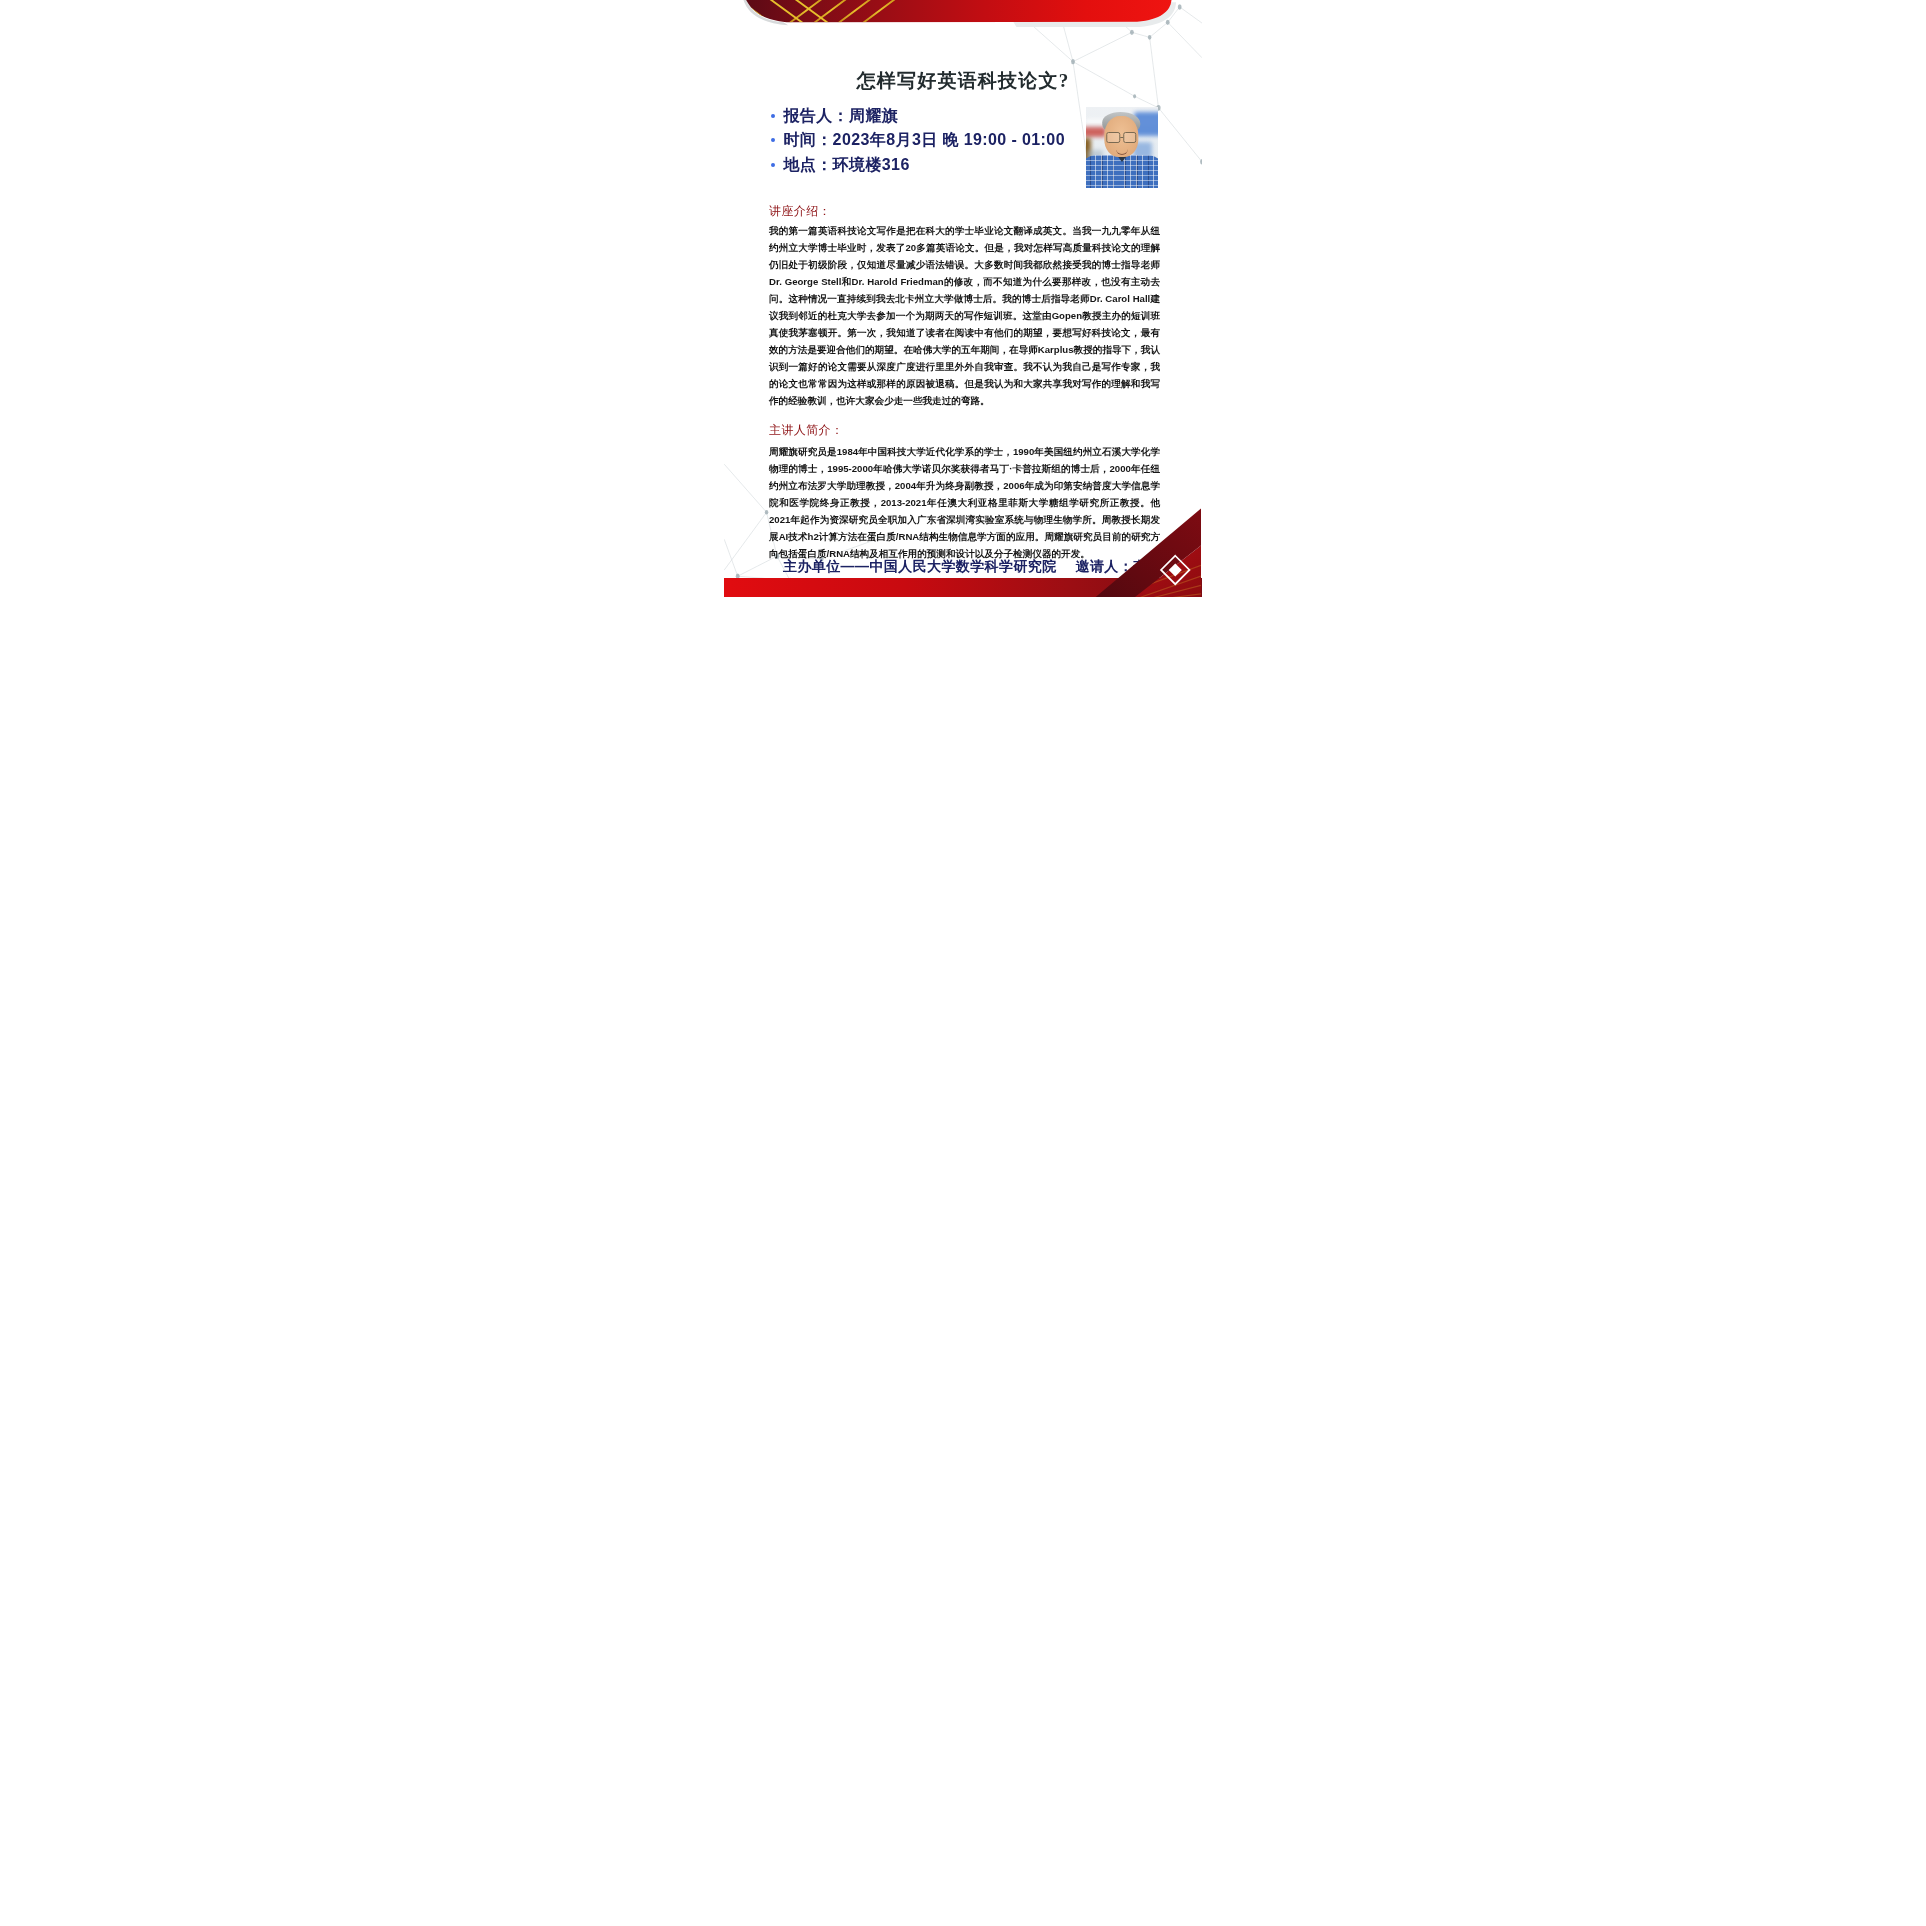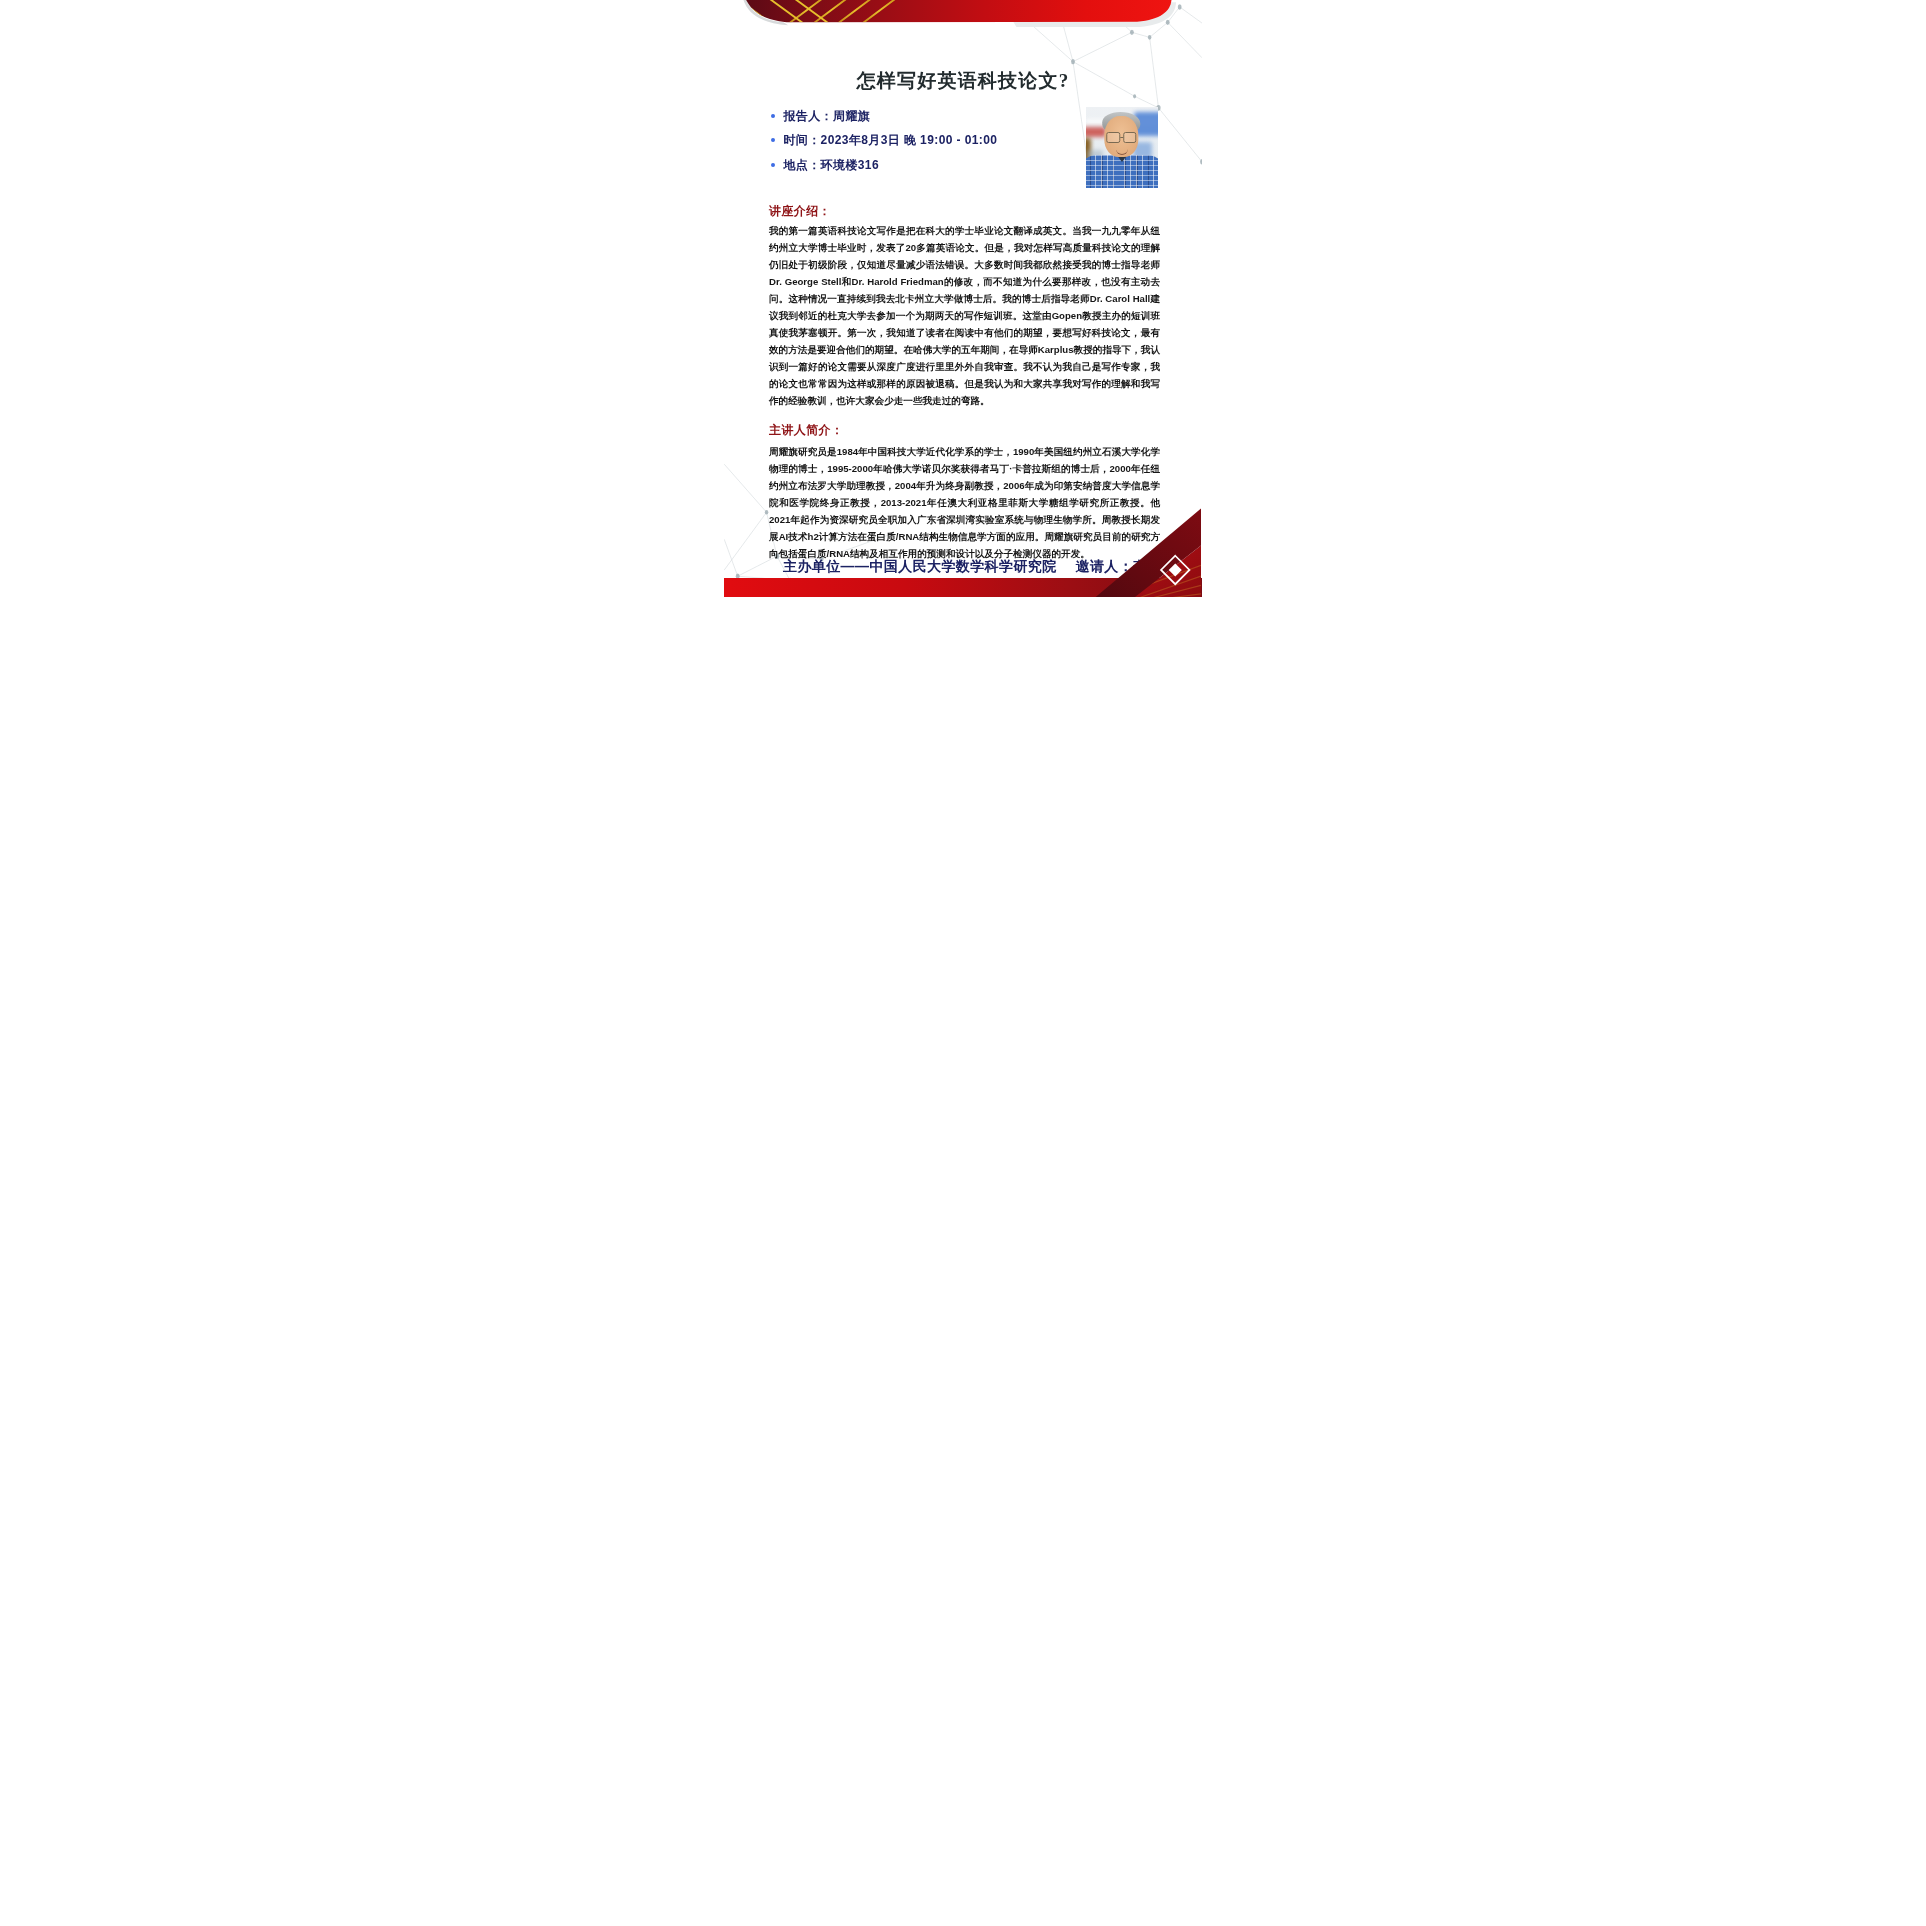--- a/index.html
+++ b/index.html
@@ -17,21 +17,21 @@
   
   .title{
     position:absolute;left:0;top:55px;width:100%;text-align:center;
     font-family:"Liberation Serif", serif;
     font-size:19px;font-weight:700;letter-spacing:1.2px;color:#222b2e;z-index:4;
   }
   
   .meta{position:absolute;left:47px;top:110px;z-index:4;list-style:none;margin:0;padding:0;}
   .meta li{display:flex;align-items:flex-start;margin-bottom:12.3px;}
   .meta .dot{flex:0 0 auto;width:3.9px;height:3.9px;border-radius:50%;background:#3f6de4;margin:4.2px 8.5px 0 0;}
-  .meta .meta-text{font-size:12px;line-height:12px;font-weight:700;color:#1c2263;letter-spacing:0.4px;}
+  .meta .meta-text{font-size:16px;line-height:12px;font-weight:700;color:#1c2263;letter-spacing:0.4px;}
   
   .photo{position:absolute;left:362px;top:107px;width:72px;height:81px;overflow:hidden;
          background:linear-gradient(180deg,#eef1f4 0%,#e6ecf1 55%,#dde4e9 100%);z-index:4;}
   .photo .blob{position:absolute;filter:blur(1.9px);}
   .b-blue1{right:-4.6px;top:5.4px;width:28.5px;height:24px;background:#4a7fd4;opacity:.85;border-radius:3.1px;}
   .b-blue2{right:6.2px;top:35px;width:18.5px;height:16px;background:#6f9cd9;opacity:.65;border-radius:2.3px;}
   .b-shelf{left:0;top:11.6px;width:100%;height:5.4px;background:#fbfcfd;opacity:.95;}
   .b-red{left:-3.9px;top:20px;width:24px;height:10px;background:#c94a45;opacity:.85;border-radius:2.3px;}
   .b-amber{left:-4.6px;top:31px;width:10px;height:24px;background:#7d5210;opacity:.9;border-radius:1.9px;}
   .b-gray{left:0.8px;bottom:13px;width:16px;height:25px;background:#9fb0bd;opacity:.55;border-radius:1.5px;}
@@ -49,21 +49,21 @@
         border-radius:46% 46% 42% 42%;z-index:2;}
   .hair{position:absolute;left:50%;top:5.4px;transform:translateX(-52%);width:38px;height:21.6px;
         background:linear-gradient(180deg,#c2c5c6 0%,#999d9e 70%,#8b8f90 100%);
         border-radius:50% 55% 45% 48%;z-index:1;}
   .glasses{position:absolute;left:50%;top:25.4px;transform:translateX(-52%);display:flex;align-items:center;z-index:3;}
   .lens{width:11.6px;height:8.5px;border:1.2px solid #7a6a52;border-radius:2.3px;background:rgba(255,255,255,.18);}
   .bridge{width:3.1px;height:1.2px;background:#7a6a52;}
   .smile{position:absolute;left:50%;top:42px;transform:translateX(-52%);width:11.6px;height:4.6px;
          border-bottom:1.2px solid #8a5a43;border-radius:0 0 7px 7px;z-index:3;}
   
-  .section-heading{position:absolute;left:45px;font-size:12px;font-weight:700;color:#8e1316;letter-spacing:0.4px;z-index:4;}
+  .section-heading{position:absolute;left:45px;font-size:12px;font-weight:400;color:#8e1316;letter-spacing:0.4px;z-index:4;}
   .h-intro{top:193px;}
   .h-bio{top:412px;}
   .para{position:absolute;left:45px;width:391px;font-size:9.6px;line-height:17px;font-weight:700;
         color:#161616;text-align:justify;z-index:4;}
   .p-intro{top:212px;}
   .p-bio{top:433px;}
   
   .footer-line{position:absolute;left:59px;top:558px;font-size:14px;font-weight:700;color:#1c2263;
                letter-spacing:0.4px;z-index:6;}
   .footer-line .inviter{margin-left:14.6px;}

